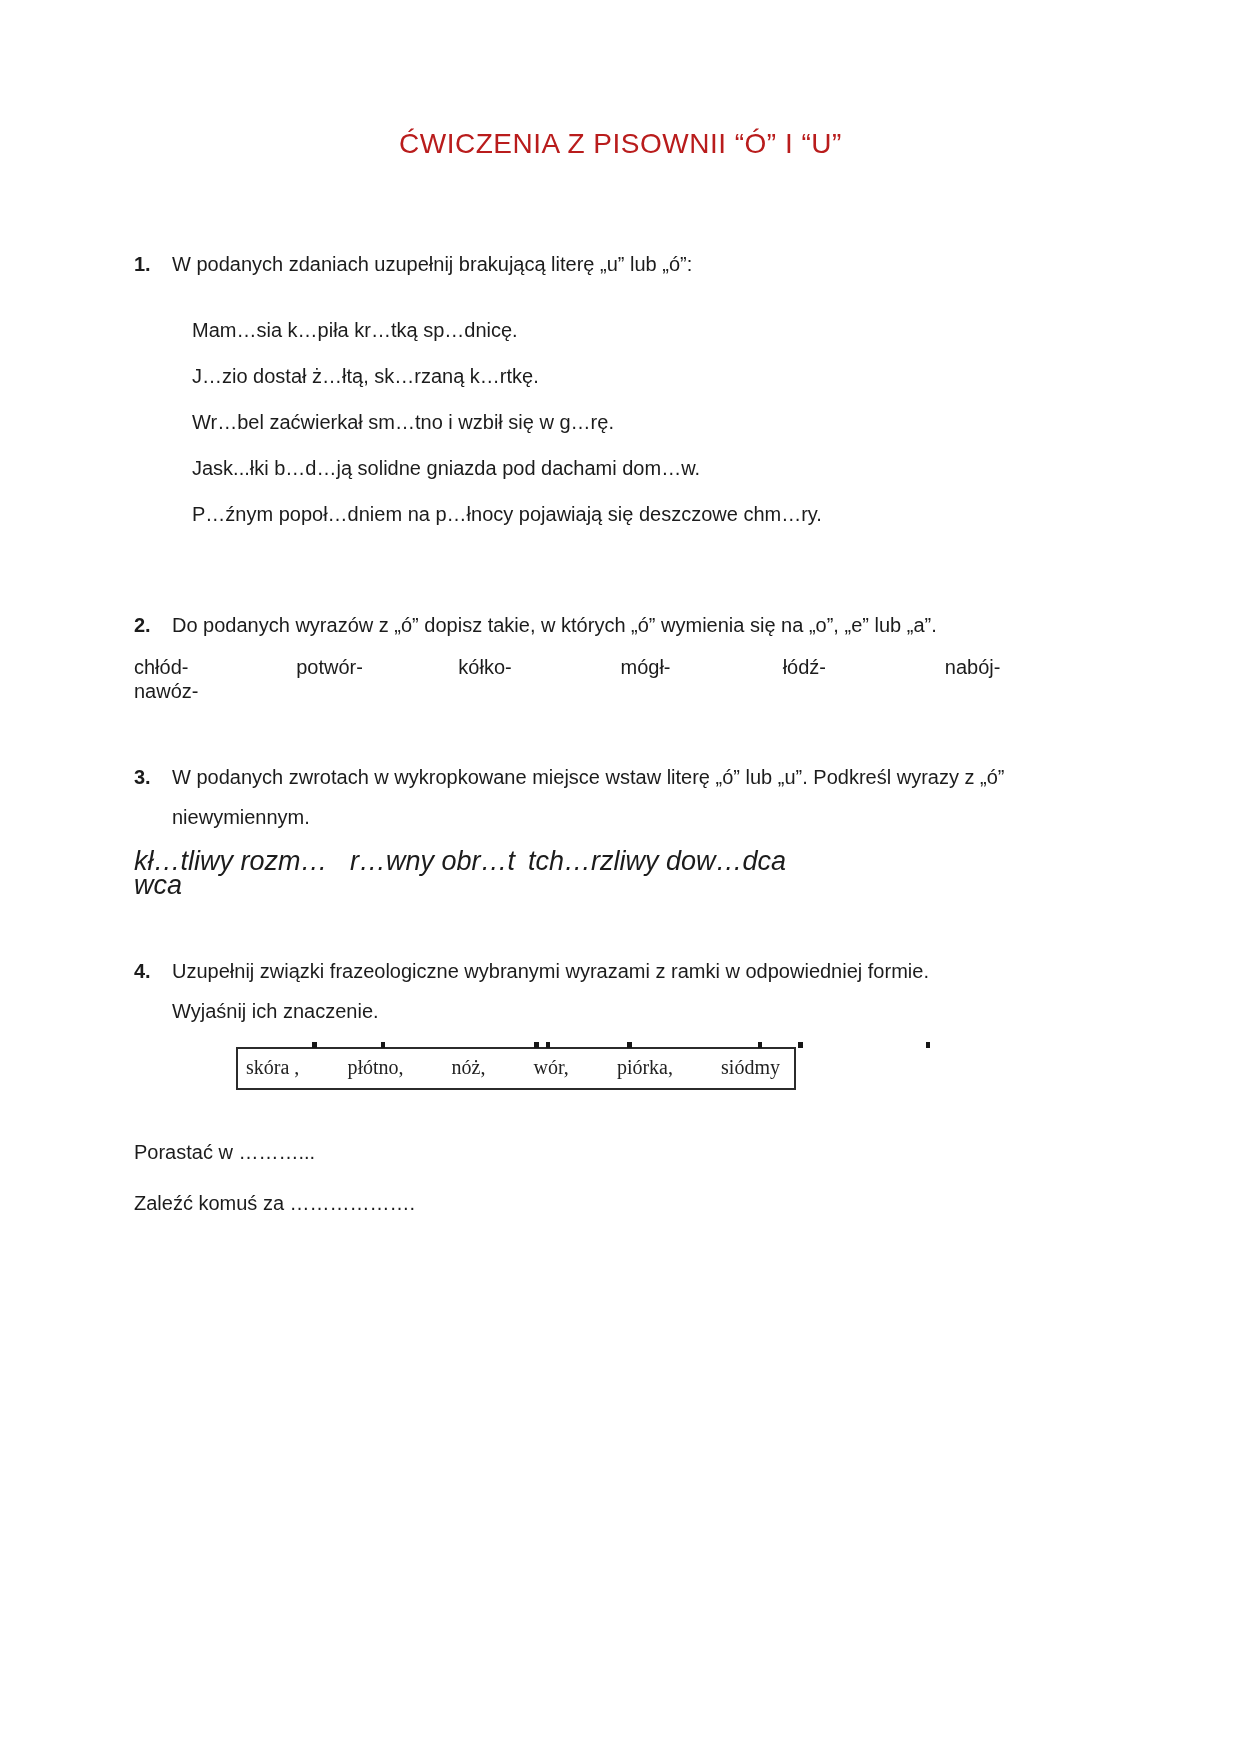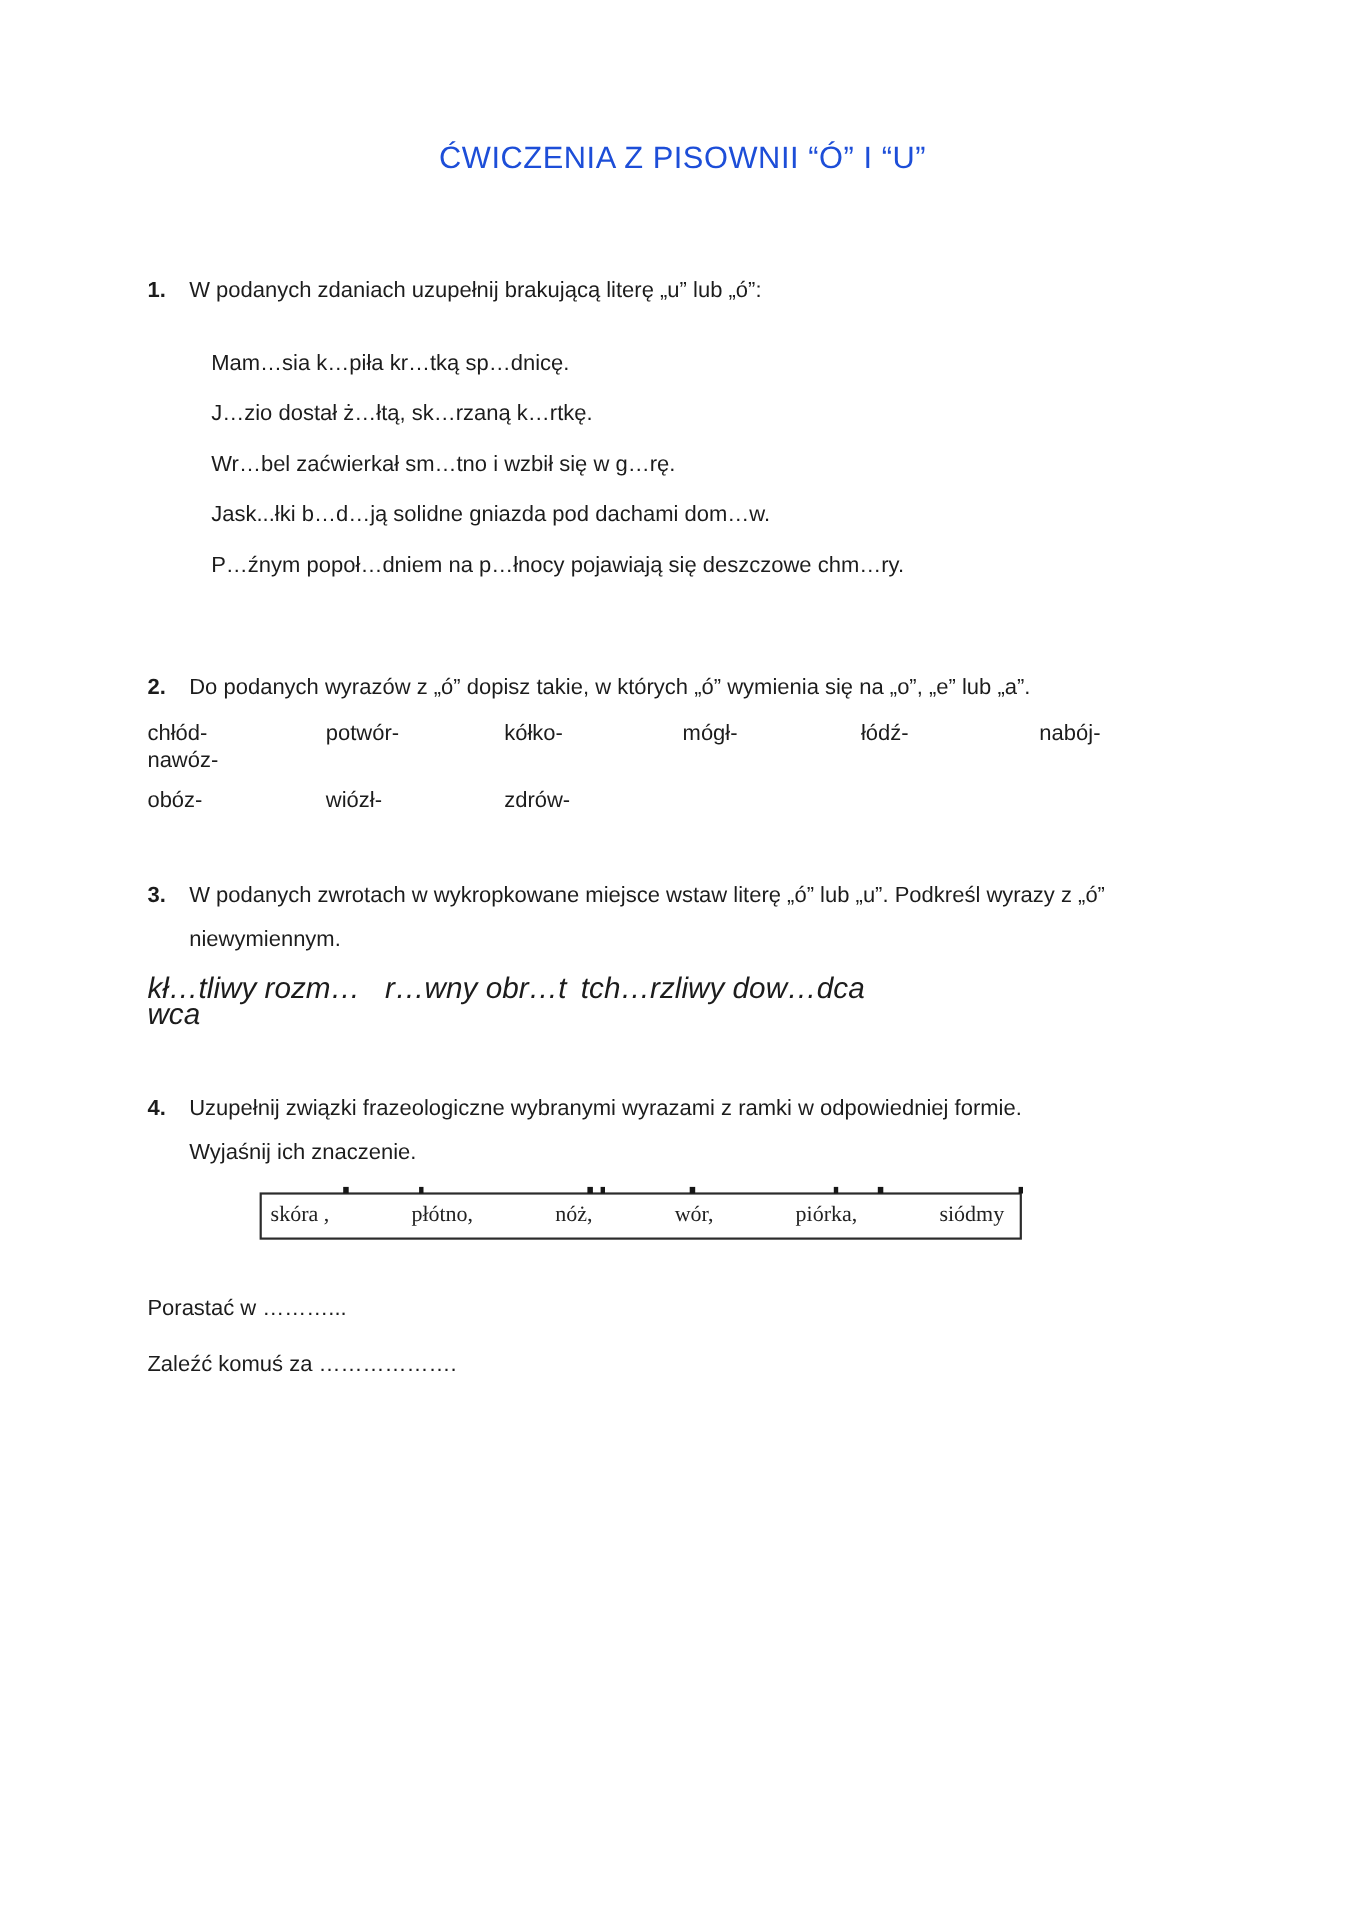--- a/index.html
+++ b/index.html
@@ -4,42 +4,42 @@
 <style>
   html,body { margin:0; padding:0; background:#e8e8e8; }
   .page {
     width:1241px; height:1755px; margin:0 auto; background:#ffffff;
     box-sizing:border-box; padding:128px 134px 40px 134px;
     font-family:"Liberation Sans", sans-serif; color:#1c1c1c;
     position:relative; overflow:hidden;
   }
   .title {
     font-size:28px; font-weight:400; text-align:center;
-    margin:0 0 84px 0; letter-spacing:0.5px; color:#1d4ed8;
+    margin:0 0 84px 0; letter-spacing:0.5px; color:#b91c1c;
   }
   .exercise { display:flex; align-items:flex-start; }
   .ex-num { flex:none; width:38px; font-weight:700; font-size:20px; line-height:40px; }
   .ex-heading { font-weight:400; font-size:20px; line-height:40px; margin:0; }
   .ex1 { margin-bottom:34px; }
   .sentences { margin-left:58px; margin-bottom:78px;margin-top:32px; }
   .sentence { font-size:20px; line-height:25px; margin:0 0 21px 0; }
   .ex2 { margin-bottom:10px; }
   .word-grid {
     display:grid; grid-template-columns:repeat(6, 1fr);
     font-size:20px; line-height:24px; margin-bottom:13px;
   }
   .word-grid-block { margin-bottom:54px; }
   .ex3 { margin-bottom:12px; }
   .phrase-row1 { display:grid; grid-template-columns:216px 265px 175px auto;
     font-size:20px; line-height:24px; margin-bottom:26px; }
   .phrase-row2 { display:grid; grid-template-columns:216px 178px auto;
     font-size:27px; line-height:24px; margin-bottom:54px;font-style:italic; }
   .ex4 { margin-bottom:16px; }
   .word-box {
-    margin-left:102px; width:693px; box-sizing:border-box;
+    margin-left:102px; width:560px; box-sizing:border-box;
     border:2px solid #2b2b2b; padding:7px 14px 9px 8px;
     display:flex; justify-content:space-between; align-items:center;
     font-family:"Liberation Serif", serif; font-size:20px; color:#222;
     position:relative; margin-bottom:50px;
   }
   .word-box .tick { position:absolute; top:-7px; height:6px; width:5px; background:#161616; }
   .tick.t1{left:74px;} .tick.t2{left:143px;width:4px;} .tick.t3{left:296px;}
   .tick.t4{left:308px;width:4px;} .tick.t5{left:389px;} .tick.t6{left:520px;width:4px;}
   .tick.t7{left:560px;} .tick.t8{left:688px;width:4px;}
   .idiom { font-size:20px; line-height:25px; margin:0 0 26px 0; }
@@ -69,25 +69,20 @@
   </div>
   <div class="word-grid-block">
     <div class="word-grid">
       <span>chłód-</span>
       <span>potwór-</span>
       <span>kółko-</span>
       <span>mógł-</span>
       <span>łódź-</span>
       <span>nabój-</span>
       <span>nawóz-</span>
-    </div>
-    <div class="word-grid">
-      <span>obóz-</span>
-      <span>wiózł-</span>
-      <span>zdrów-</span>
     </div>
   </div>
 
   <div class="exercise ex3">
     <span class="ex-num">3.</span>
     <p class="ex-heading">W podanych zwrotach w wykropkowane miejsce wstaw literę „ó” lub „u”. Podkreśl wyrazy z „ó” niewymiennym.</p>
   </div>
   <div class="phrase-row2">
     <span>kł…tliwy rozm…wca</span>
     <span>r…wny obr…t</span>

